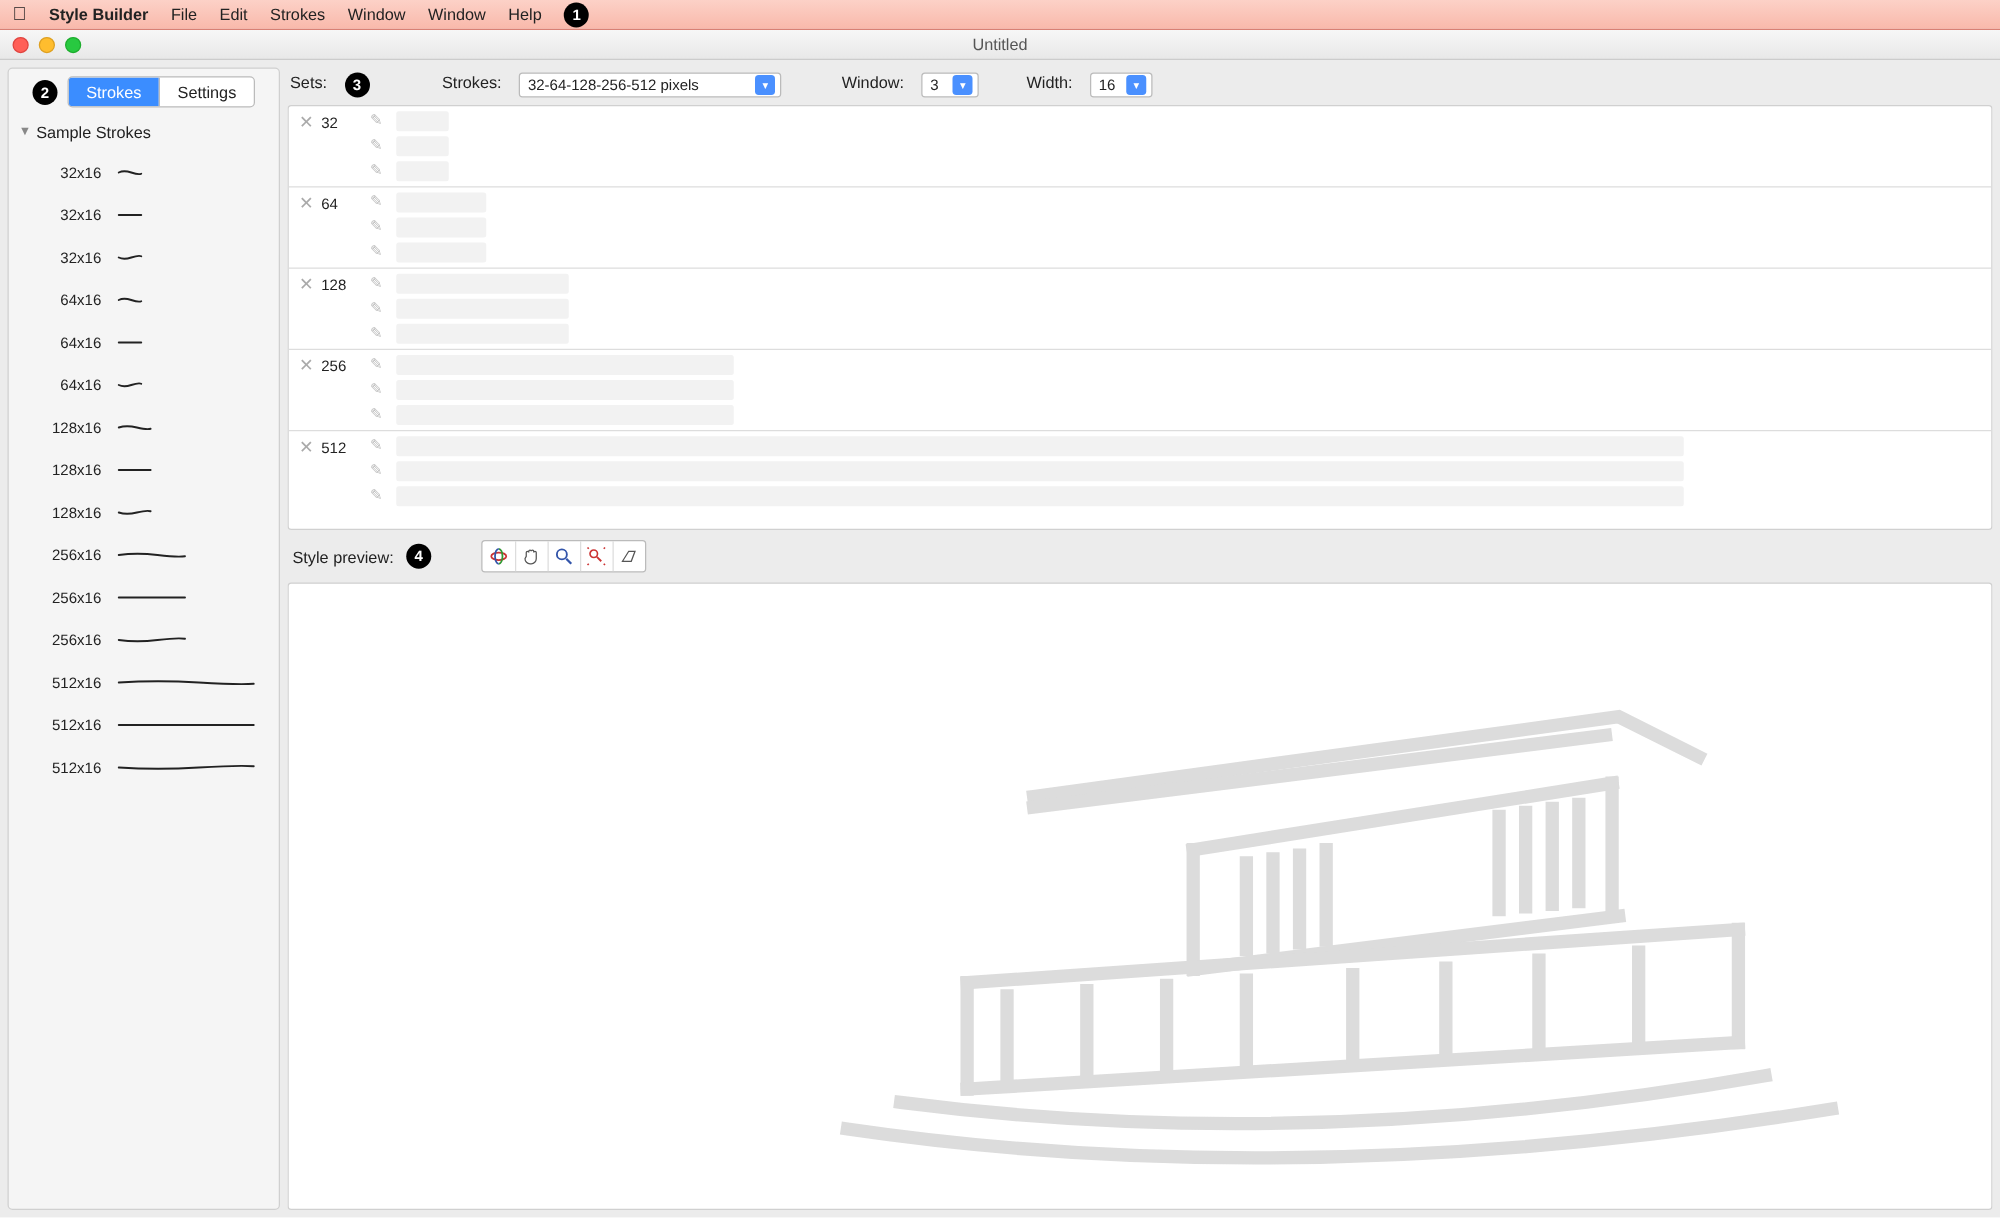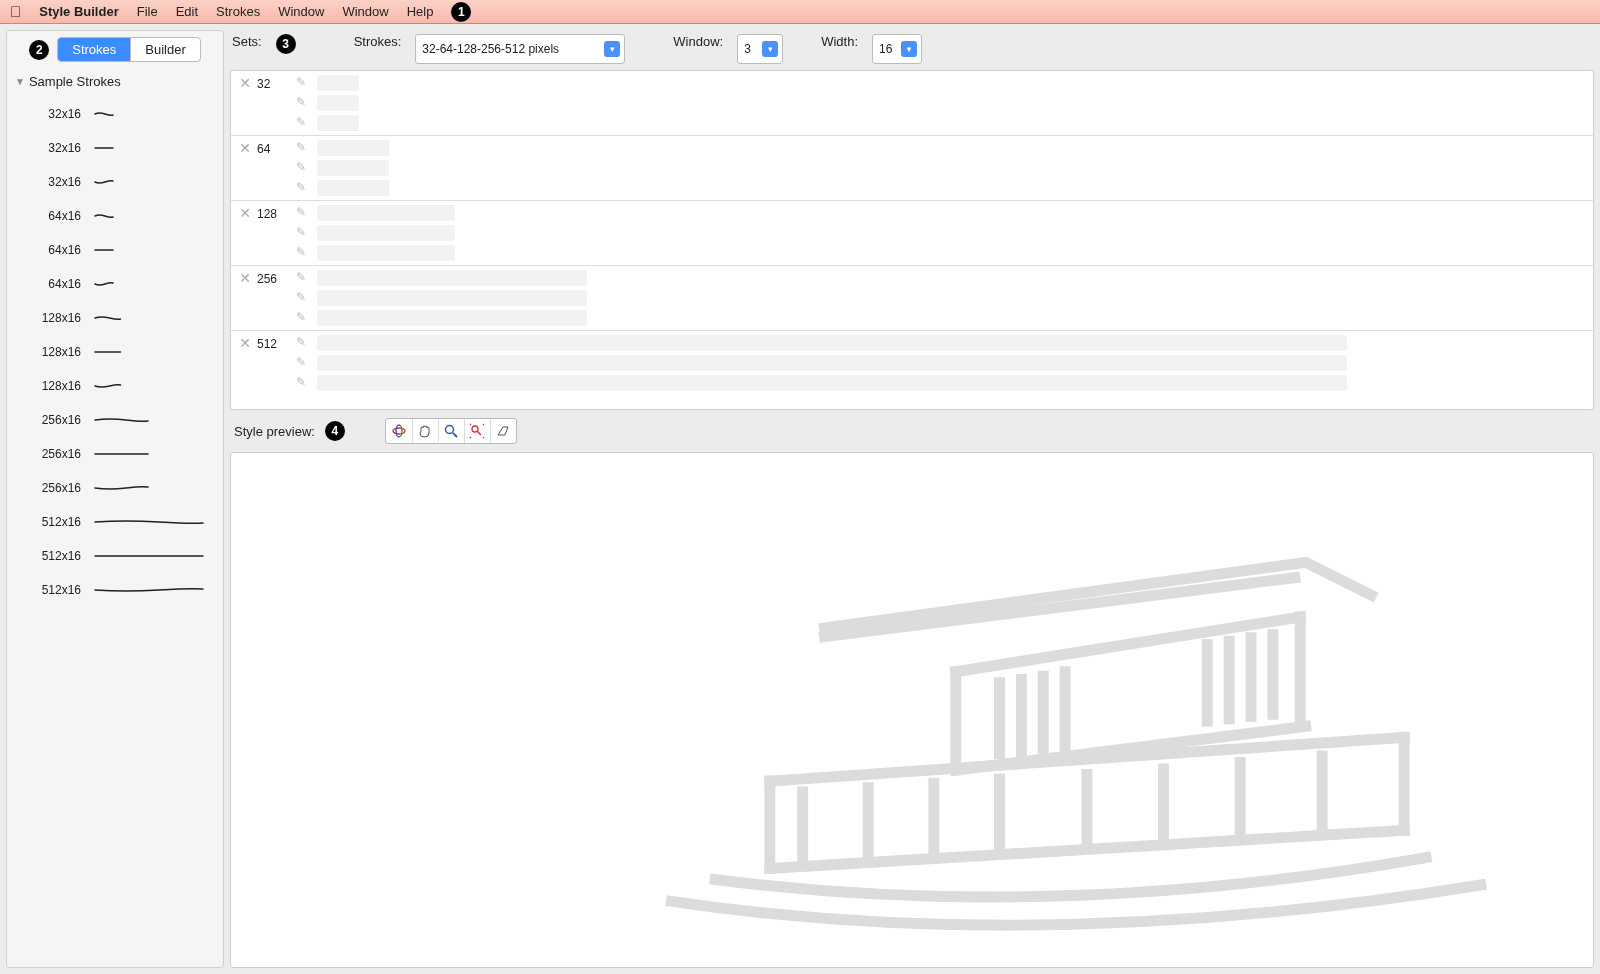--- a/index.html
+++ b/index.html
@@ -144,21 +144,21 @@
     gap: 14px;
     padding: 4px 8px 0 2px;
   }
   .setsbar label { font-size: 13px; }
   .selectbox {
     display:inline-flex;
     align-items:center;
     border:1px solid #bbb;
     border-radius:3px;
     background:#fff;
-    height: 30px;
+    height: 20px;
     padding: 0 4px 0 6px;
     font-size:12px;
   }
   .selectbox .arrow {
     width:16px;height:16px;border-radius:3px;
     background:#4a90ff;color:#fff;
     display:flex;align-items:center;justify-content:center;
     font-size:9px;margin-left:6px;
   }
 
@@ -243,29 +243,37 @@
   <span class="menu-item">File</span>
   <span class="menu-item">Edit</span>
   <span class="menu-item">Strokes</span>
   <span class="menu-item">Window</span>
   <span class="menu-item">Window</span>
   <span class="menu-item">Help</span>
   <span class="callout">1</span>
 </div>
 
 <div class="window">
+  <div class="titlebar">
+    <div class="traffic">
+      <span class="red"></span>
+      <span class="yellow"></span>
+      <span class="green"></span>
+    </div>
+    <span class="title">Untitled</span>
+  </div>
 
   <div class="content">
 
     <div class="sidebar">
       <div class="tabbar">
         <span class="callout tabbar-callout">2</span>
         <div class="segbtns">
           <div class="seg active">Strokes</div>
-          <div class="seg">Builder</div>
+          <div class="seg">Settings</div>
         </div>
       </div>
 
       <div class="strokelist">
         <div class="group-header">
           <span class="disclosure">▼</span>
           <span>Sample Strokes</span>
         </div>
         <div id="stroke-items">
             <div class="stroke-item">

